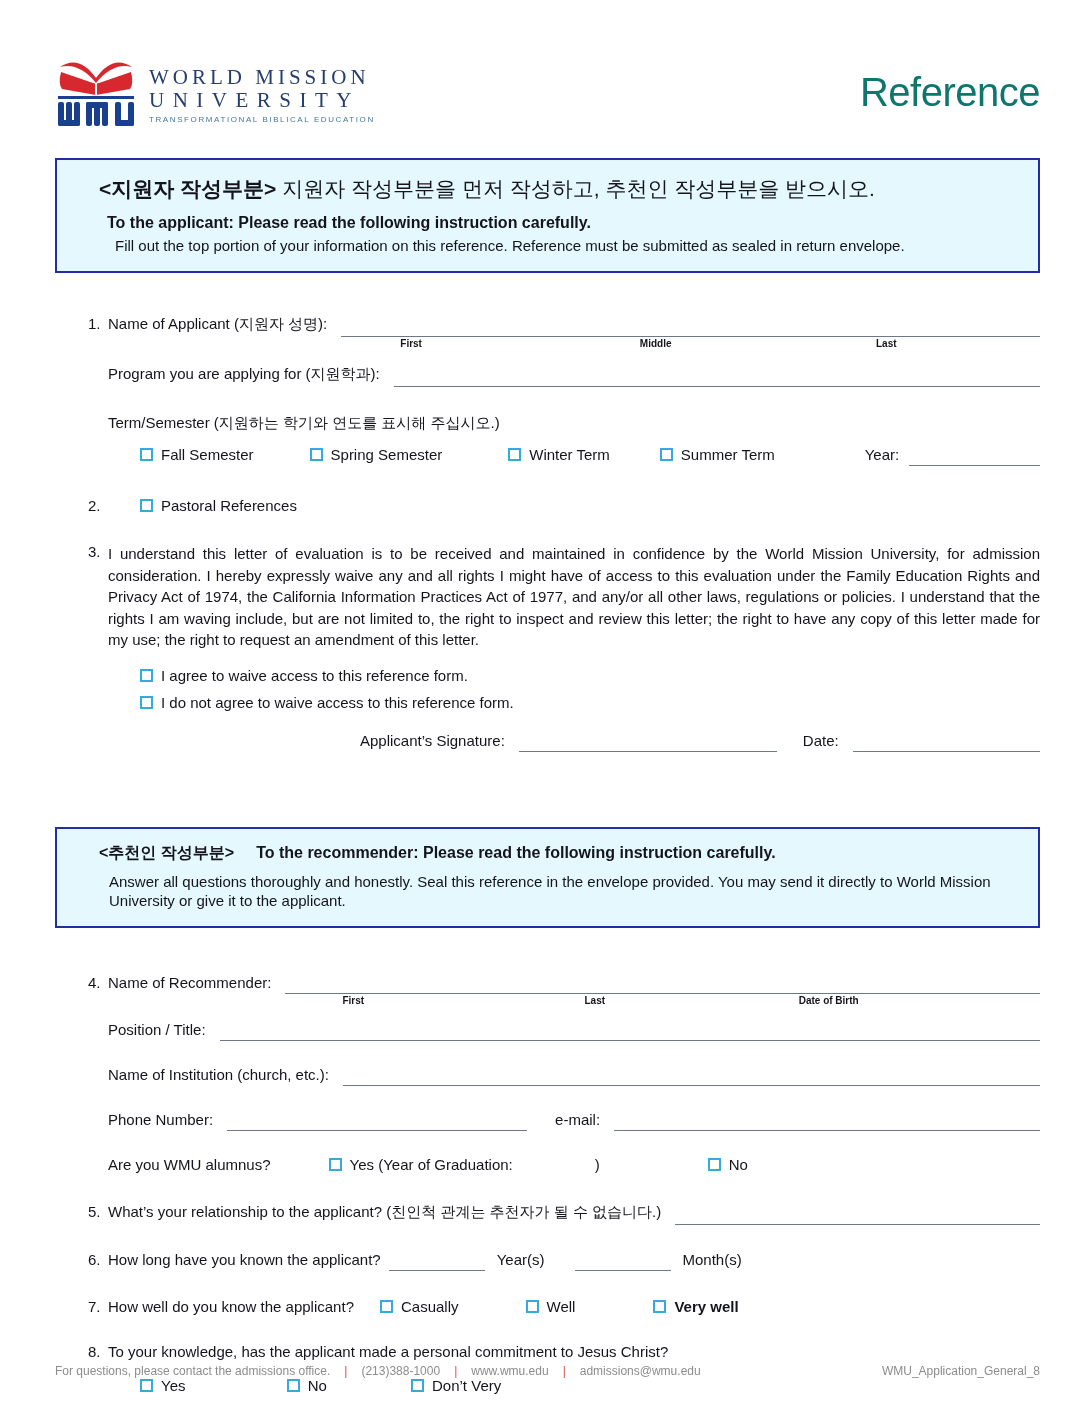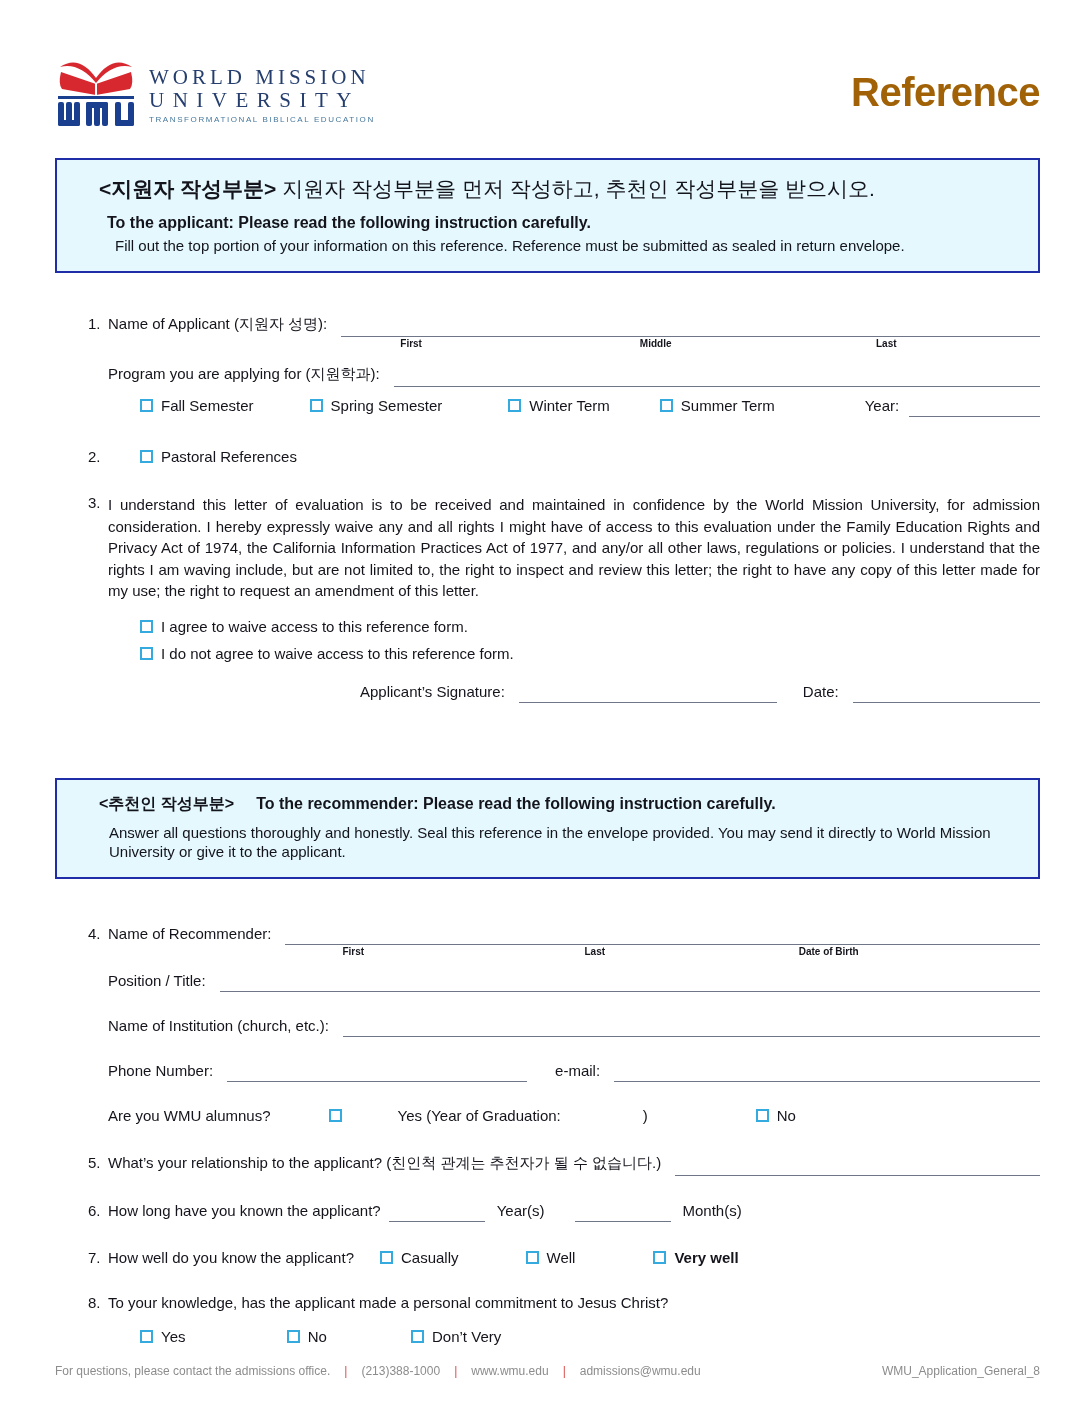--- a/index.html
+++ b/index.html
@@ -17,21 +17,21 @@
   .header { display: flex; justify-content: space-between; align-items: flex-start; padding-top: 52px; }
   .logo { display: flex; gap: 12px; align-items: flex-start; }
   .logo-text { padding-top: 14px; }
   .logo-line1, .logo-line2 {
     font-family: "Liberation Serif", serif;
     color: #253e6e; font-size: 21px; line-height: 23px;
   }
   .logo-line1 { letter-spacing: 4px; }
   .logo-line2 { letter-spacing: 8.5px; }
   .logo-tagline { font-size: 8px; letter-spacing: 1.6px; color: #46789c; margin-top: 3px; }
-  .doc-title { font-size: 40px; font-weight: bold; color: #a16207; padding-top: 18px; letter-spacing: -0.5px; }
+  .doc-title { font-size: 40px; font-weight: normal; color: #0f766e; padding-top: 18px; letter-spacing: -0.5px; }
 
   
   .blue-box {
     margin-top: 28px;
     border: 2px solid #1f2da8;
     background: #e4f8fd;
     padding: 15px 20px 16px 42px;
   }
   .blue-box .k-line { font-size: 21px; }
   .blue-box .k-bold { font-weight: bold; }
@@ -82,21 +82,21 @@
   .date-lbl { margin-left: 26px; }
   .date-line { flex: 1; margin-left: 14px; }
 
   .row-item4     { margin-top: 46px; }
   .row-position  { margin-top: 30px; }
   .row-inst      { margin-top: 28px; }
   .row-phone     { margin-top: 28px; }
   .phone-line { width: 300px; margin-left: 14px; }
   .email-lbl { margin-left: 28px; }
   .row-alumnus   { margin-top: 28px; display: flex; align-items: center; }
-  .alumnus-yes { margin-left: 58px; gap: 48px; }
+  .alumnus-yes { margin-left: 58px; }
   .yes-spacer { display: inline-block; width: 82px; }
   .alumnus-no { margin-left: 108px; }
   .row-item5     { margin-top: 30px; }
   .row-item6     { margin-top: 29px; }
   .blank-sm { width: 96px; margin-left: 8px; }
   .unit-lbl { margin-left: 12px; }
   .blank-sm2 { width: 96px; margin-left: 30px; }
   .row-item7     { margin-top: 30px; }
   .opt7-1 { margin-left: 26px; }
   .opt7-2 { margin-left: 67px; }
@@ -170,20 +170,23 @@
         <span class="fline grow">
           <span class="sublabel" style="left:10%">First</span>
           <span class="sublabel" style="left:45%">Middle</span>
           <span class="sublabel" style="left:78%">Last</span>
         </span>
       </div>
       <div class="frow row-program">
         <span class="lbl">Program you are applying for (지원학과):</span>
         <span class="fline grow"></span>
       </div>
+      <div class="row-term">
+        <span class="lbl">Term/Semester (지원하는 학기와 연도를 표시해 주십시오.)</span>
+      </div>
     </div>
   </div>
   <div class="row-termopts">
     <span class="cbopt">
         <span class="cb"></span>
         <span>Fall Semester</span>
       </span>
     <span class="cbopt" style="margin-left:56px">
         <span class="cb"></span>
         <span>Spring Semester</span>

